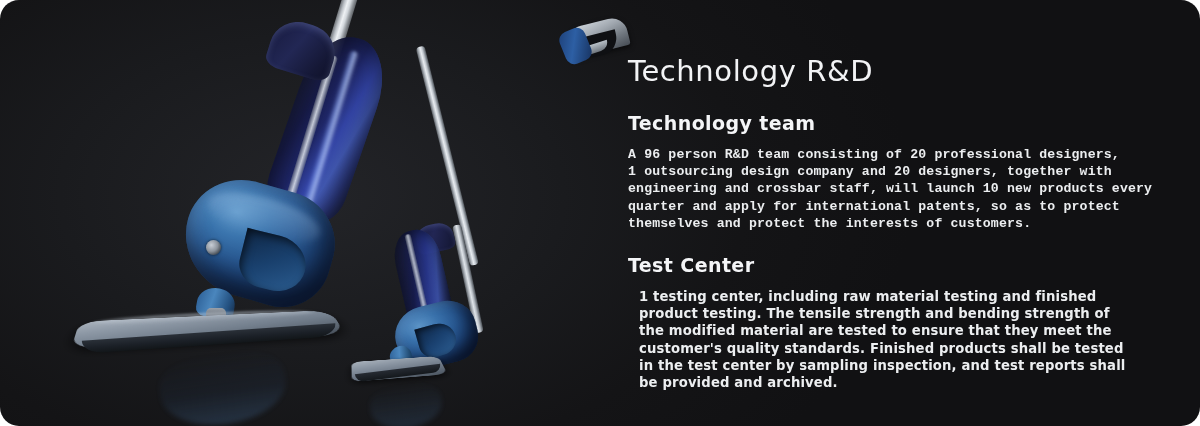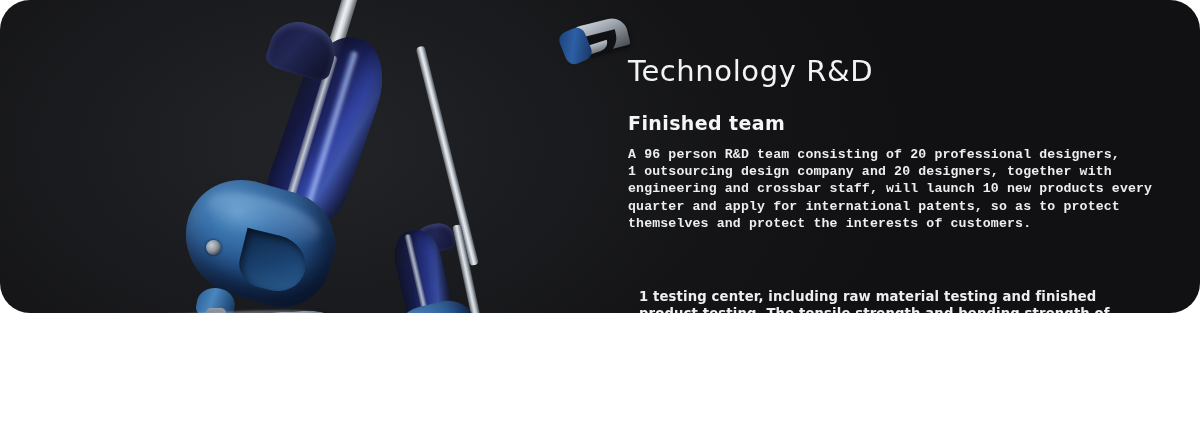--- a/index.html
+++ b/index.html
@@ -1,20 +1,20 @@
 <!DOCTYPE html>
 <html><head>
 <meta charset="utf-8">
 <style>
   html,body{margin:0;padding:0;background:#ffffff;}
   body{width:1200px;height:426px;overflow:hidden;font-family:"DejaVu Sans",sans-serif;}
 
   .banner{
-    position:relative;width:1200px;height:313px;box-sizing:border-box;
-    border-radius:30px;overflow:hidden;
+    position:relative;width:1200px;height:426px;box-sizing:border-box;
+    border-radius:19px;overflow:hidden;
     background:
       radial-gradient(ellipse 600px 380px at 26% 46%, #232428 0%, #1a1b1e 42%, #141416 72%, #111113 100%),
       #131315;
   }
 
   
   .stage{position:absolute;left:0;top:0;width:620px;height:426px;}
 
   
   .m1{position:absolute;left:0;top:0;width:420px;height:426px;}
@@ -305,27 +305,28 @@
       <div class="m2-plate"></div>
       <div class="m2-plate-edge"></div>
       <div class="m2-refl"></div>
     </div>
 
   </div>
 
   <div class="panel">
     <div class="title">Technology R&amp;D</div>
 
-    <div class="sub sub1">Finished team</div>
+    <div class="sub sub1">Technology team</div>
     <div class="para para1">A 96 person R&amp;D team consisting of 20 professional designers,
  1 outsourcing design company and 20 designers, together with
 engineering and crossbar staff, will launch 10 new products every
 quarter and apply for international patents, so as to protect
 themselves and protect the interests of customers.</div>
 
+    <div class="sub sub2">Test Center</div>
     <div class="para para2">1 testing center, including raw material testing and finished
 product testing. The tensile strength and bending strength of
 the modified material are tested to ensure that they meet the
 customer's quality standards. Finished products shall be tested
 in the test center by sampling inspection, and test reports shall
 be provided and archived.</div>
   </div>
 
 </div>
 

